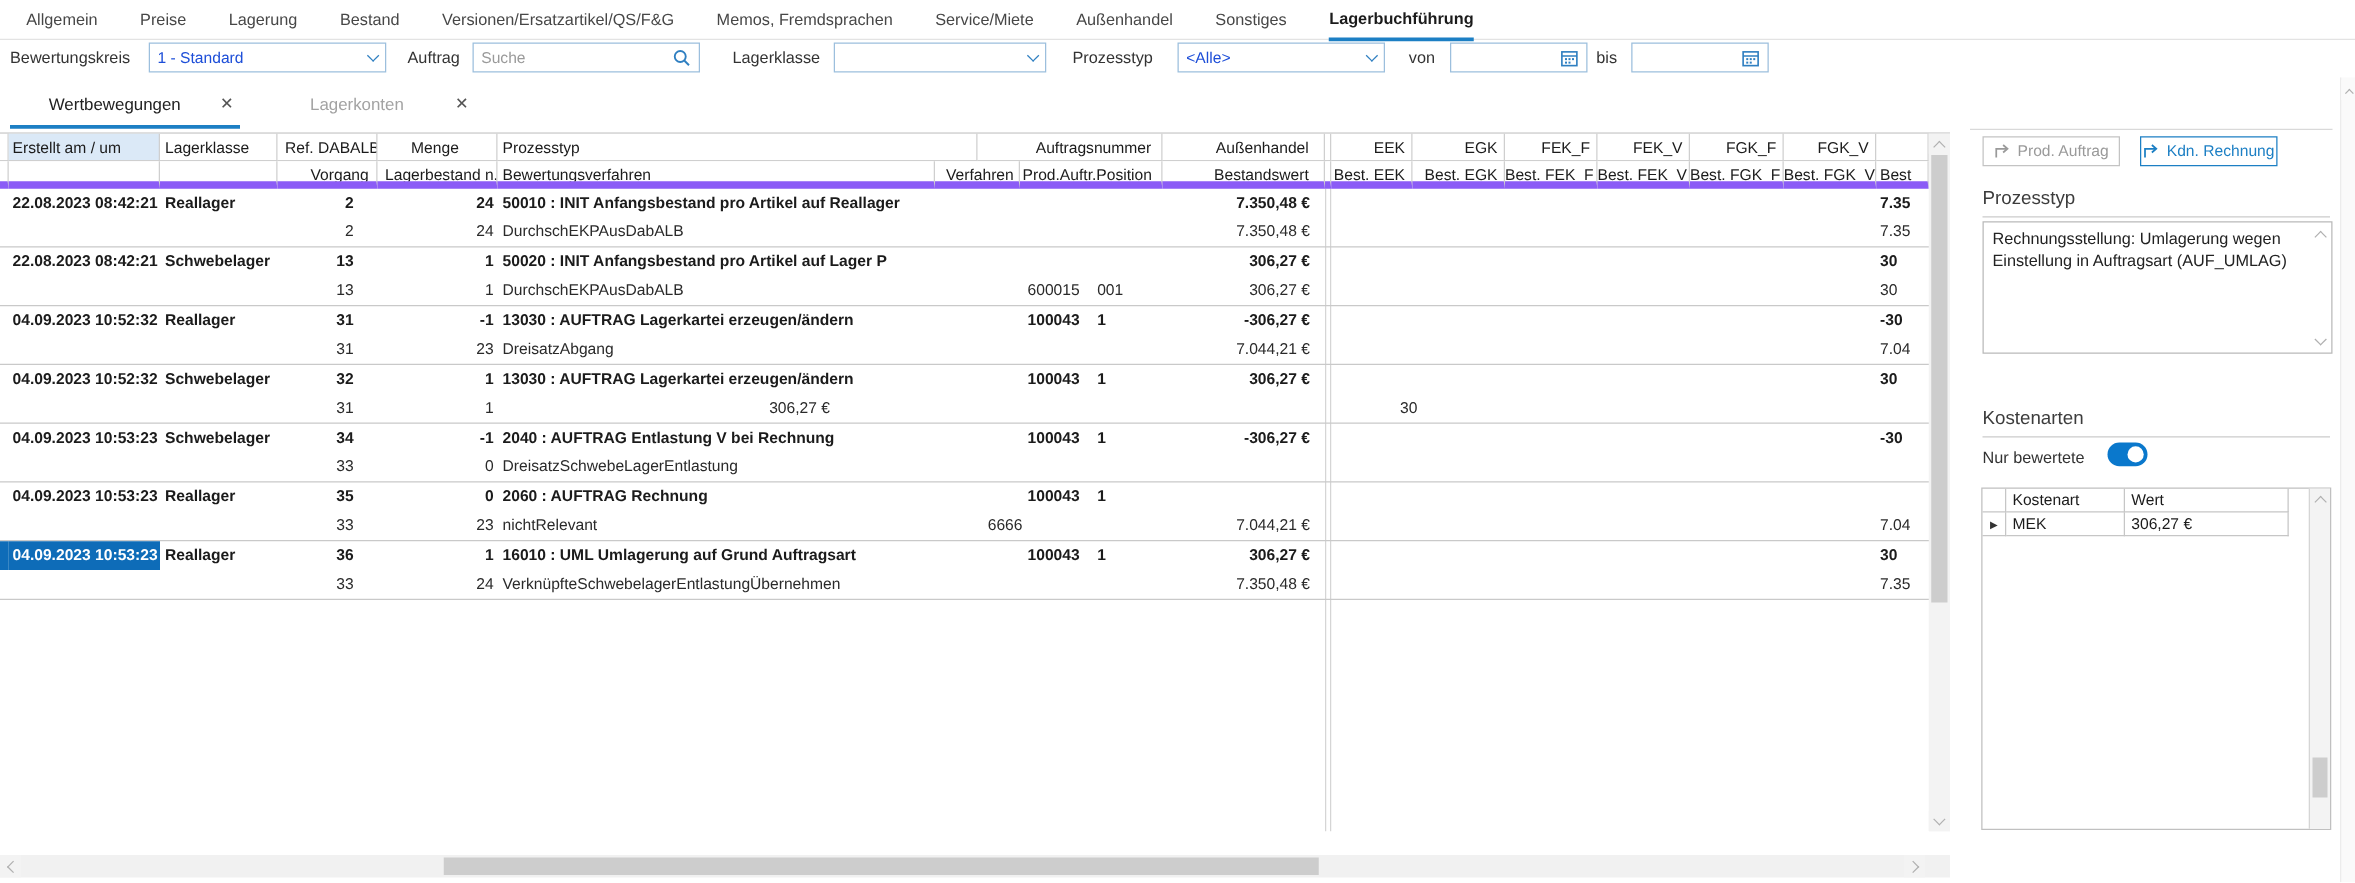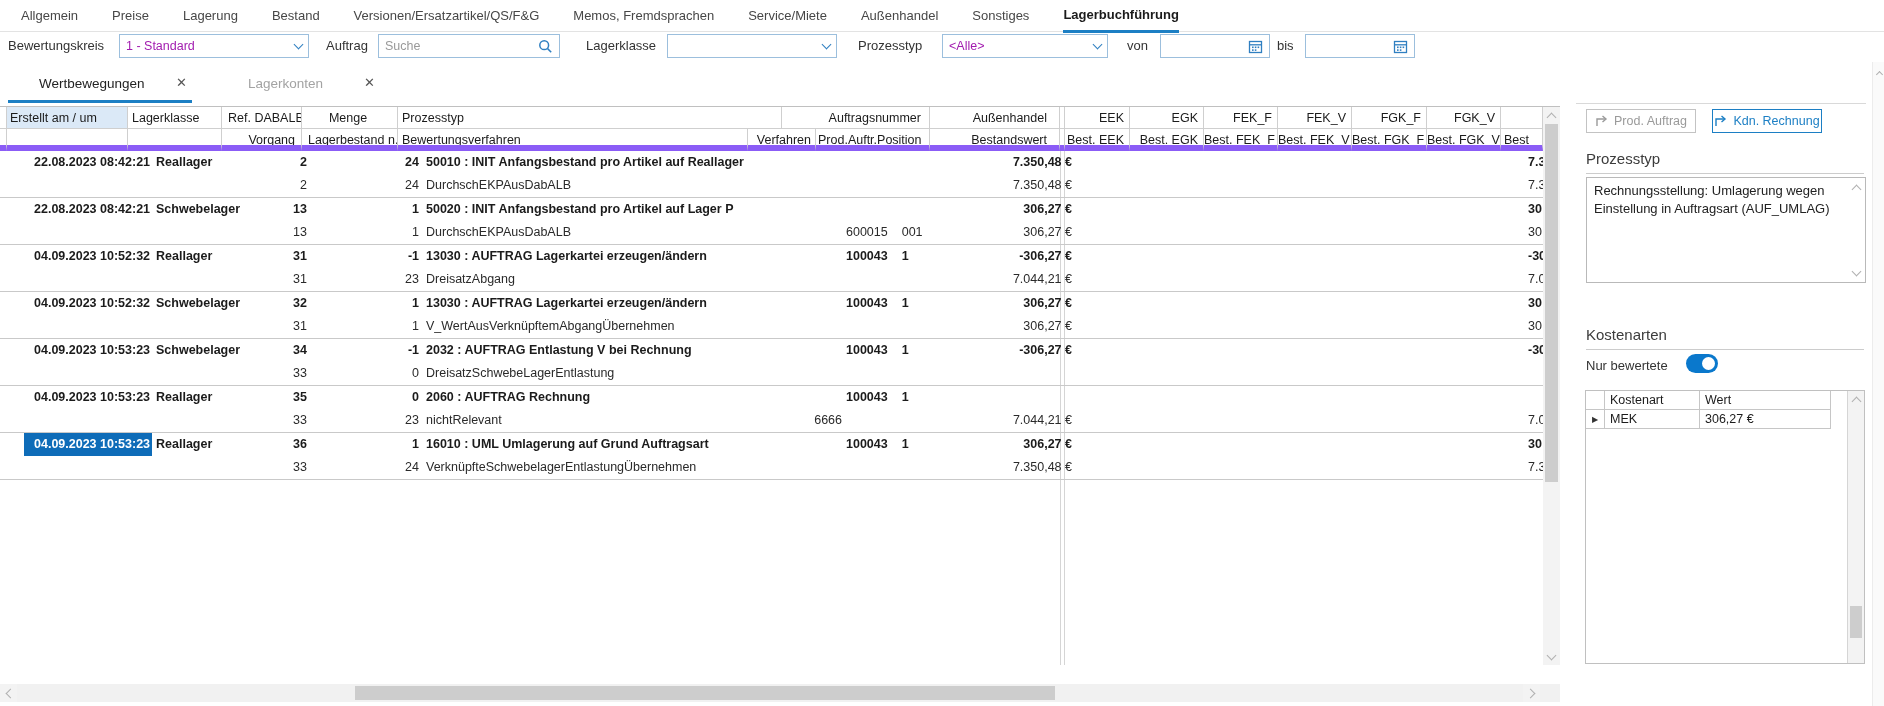--- a/index.html
+++ b/index.html
@@ -7,21 +7,21 @@
   
   .tabbar{position:absolute;left:0;top:0;width:1884px;height:32px;border-bottom:1px solid #e3e3e3;
           display:flex;align-items:center;gap:34px;padding-left:21px;box-sizing:border-box;}
   .tab{font-size:13px;color:#474747;height:31px;line-height:31px;cursor:default;white-space:nowrap;}
   .tab.active{color:#1b1b1b;font-weight:600;border-bottom:3px solid #1c7fc4;}
   
   .filterbar{position:absolute;left:0;top:33px;width:1516px;height:32px;}
   .flabel{position:absolute;top:0;height:26px;line-height:26px;font-size:13px;color:#333;white-space:nowrap;}
   .fbox{position:absolute;top:1px;height:24px;box-sizing:border-box;border:1px solid #9cbfdd;background:#fff;
         display:flex;align-items:center;font-size:12.5px;padding:0 6px;}
-  .fbox .val{flex:1;color:#a21caf;white-space:nowrap;overflow:hidden;}
+  .fbox .val{flex:1;color:#1d4ed8;white-space:nowrap;overflow:hidden;}
   .fbox .ph{flex:1;color:#9a9a9a;}
   .chv{display:inline-block;width:6px;height:6px;border-right:1.6px solid #8a8a8a;border-bottom:1.6px solid #8a8a8a;}
   .chv.down{transform:rotate(45deg);margin-top:-3px;}
   .chv.up{transform:rotate(-135deg);margin-top:4px;}
   .chv.left{transform:rotate(135deg);margin-left:3px;}
   .chv.right{transform:rotate(-45deg);margin-right:3px;}
   .chv.blue{border-color:#2f7fc1;}
   .chv.lite{border-color:#b0b0b0;}
   
   .subtabs{position:absolute;left:0;top:66px;width:1560px;height:40px;}
@@ -32,21 +32,21 @@
   .sub-underline{position:absolute;left:8px;top:34px;width:184px;height:3px;background:#1c7fc4;}
   
   .grid{position:absolute;left:0;top:106px;width:1560px;height:578px;border-top:1px solid #c0c0c0;box-sizing:border-box;background:#fff;}
   .hrow{display:flex;height:22px;line-height:22px;font-size:12.5px;color:#1b1b1b;position:relative;z-index:2;background:#fff;}
   .hrow .hc{box-sizing:border-box;border-right:1px solid #cfcfcf;height:22px;overflow:hidden;white-space:nowrap;flex:none;}
   .hrow1 .hc{border-bottom:1px solid #cfcfcf;}
   .hrow2 .hc{border-bottom:6px solid #8b5cf6;}
   .hc.hl{background:#dbe9f7;}
   .rows{position:relative;z-index:1;}
   .pair{border-bottom:1px solid #c9c9c9;}
-  .line{display:flex;height:23px;line-height:23px;font-size:12.5px;white-space:nowrap;padding-left:24px;}
+  .line{display:flex;height:23px;line-height:23px;font-size:12.5px;white-space:nowrap;}
   .line .c{box-sizing:border-box;overflow:hidden;flex:none;height:23px;}
   .line1 .c{font-weight:600;}
   .line2 .c{font-weight:400;color:#2a2a2a;}
   .c.sel{background:#0e6cb8;color:#fff !important;}
   .freeze{position:absolute;left:1060px;top:0;width:3px;height:558px;border-left:1px solid #d5d5d5;border-right:1px solid #d5d5d5;z-index:0;}
   .anum-gap{display:inline-block;width:14px;}
   
   .vsb{position:absolute;right:0;top:0;width:17px;height:558px;background:#f3f3f3;z-index:3;}
   .vsb .thumb{position:absolute;left:2px;right:2px;top:17px;height:358px;background:#cdcdcd;}
   .sbbtn{position:absolute;width:17px;height:16px;display:flex;align-items:center;justify-content:center;background:#f3f3f3;}
@@ -343,42 +343,41 @@
             <div class="c" style="width: 75px;"></div>
             <div class="c" style="width: 74px;"></div>
             <div class="c" style="width: 42px; padding-left: 3px;">30</div>
           </div>
           <div class="line line2">
             <div class="c" style="width: 7px;"></div>
             <div class="c" style="width: 121px;"></div>
             <div class="c" style="width: 94px;"></div>
             <div class="c" style="width: 80px; text-align: right; padding-right: 19px;">31</div>
             <div class="c" style="width: 96px; text-align: right; padding-right: 3px;">1</div>
-            <div class="c" style="width: 384px; padding-left: 4px;">V_WertAusVerknüpftemAbgangÜbernehmen</div>
             <div class="c" style="width: 38px; text-align: right; padding-right: 2px;"></div>
             <div class="c" style="width: 110px; padding-left: 2px;"></div>
             <div class="c" style="width: 130px; text-align: right; padding-right: 12px;">306,27 €</div>
             <div class="c" style="width: 5px;"></div>
             <div class="c" style="width: 65px;"></div>
             <div class="c" style="width: 74px;"></div>
             <div class="c" style="width: 74px;"></div>
             <div class="c" style="width: 74px;"></div>
             <div class="c" style="width: 75px;"></div>
             <div class="c" style="width: 74px;"></div>
             <div class="c" style="width: 42px; padding-left: 3px;">30</div>
           </div>
         </div>
         <div class="pair">
           <div class="line line1">
             <div class="c" style="width: 7px;"></div>
             <div class="c" style="width: 121px; padding-left: 3px;">04.09.2023 10:53:23</div>
             <div class="c" style="width: 94px; padding-left: 4px;">Schwebelager</div>
             <div class="c" style="width: 80px; text-align: right; padding-right: 19px;">34</div>
             <div class="c" style="width: 96px; text-align: right; padding-right: 3px;">-1</div>
-            <div class="c" style="width: 384px; padding-left: 4px;">2032 : AUFTRAG Entlastung V bei Rechnung</div>
+            <div class="c" style="width: 384px; padding-left: 4px;">2040 : AUFTRAG Entlastung V bei Rechnung</div>
             <div class="c" style="width: 38px;"></div>
             <div class="c" style="width: 110px; padding-left: 2px;"><span>100043</span><span class="anum-gap"></span><span>1</span></div>
             <div class="c" style="width: 130px; text-align: right; padding-right: 12px;">-306,27 €</div>
             <div class="c" style="width: 5px;"></div>
             <div class="c" style="width: 65px;"></div>
             <div class="c" style="width: 74px;"></div>
             <div class="c" style="width: 74px;"></div>
             <div class="c" style="width: 74px;"></div>
             <div class="c" style="width: 75px;"></div>
             <div class="c" style="width: 74px;"></div>

